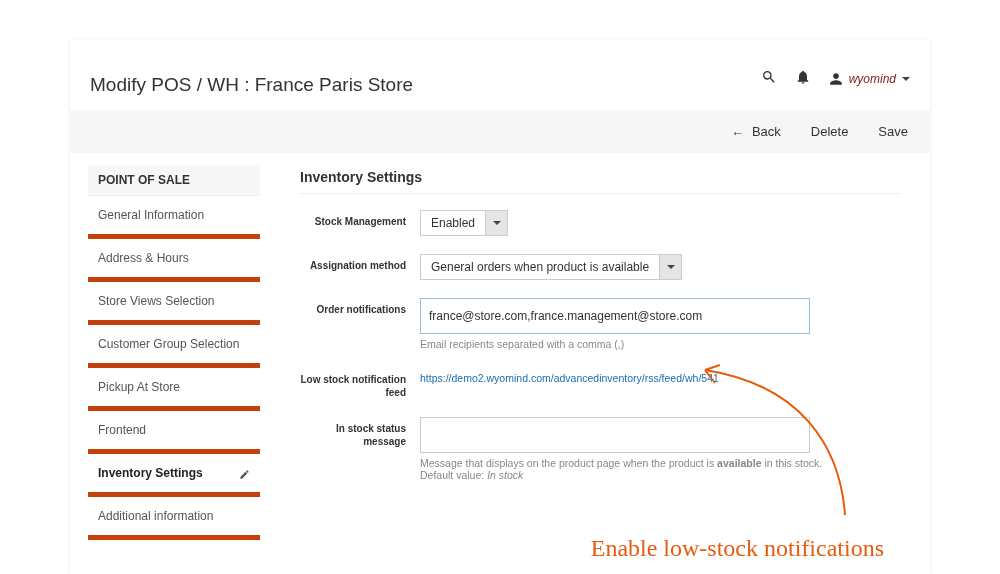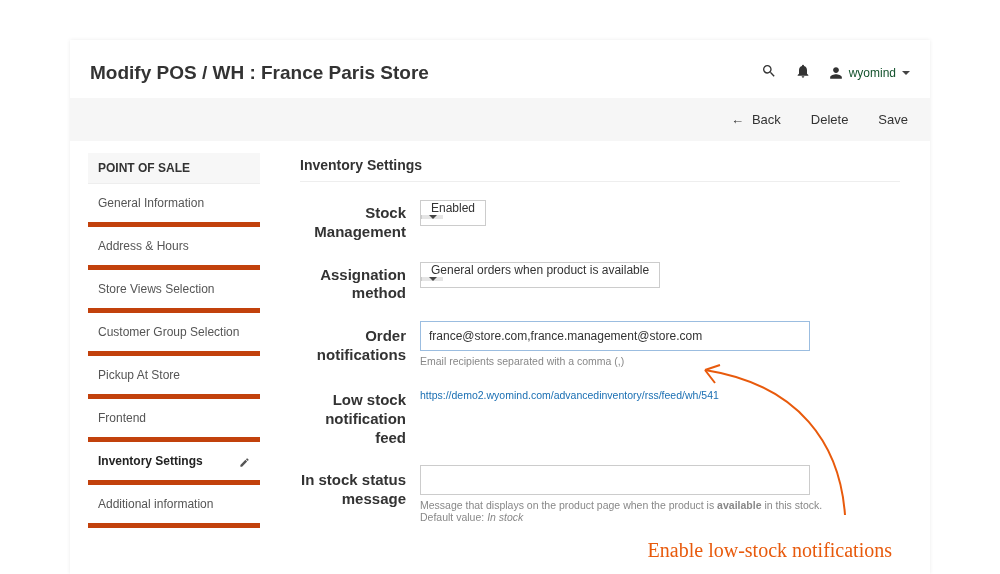--- a/index.html
+++ b/index.html
@@ -19,33 +19,34 @@
     overflow: hidden;
   }
   .titlebar {
     display: flex;
     align-items: center;
     justify-content: space-between;
     padding: 22px 20px 14px 20px;
   }
   .page-title {
     font-size: 19px;
-    font-weight: 700;
-    color: #333;
+    font-weight: 400;
+    color: #333;
+    margin-top: 12px;
   }
   .title-icons {
     display: flex;
     align-items: center;
     gap: 18px;
   }
   .icon-svg { width: 16px; height: 16px; fill: #333; }
   .icon-user { width: 14px; height: 14px; fill: #333; }
   .user-pill {
     display: flex; align-items: center; gap: 6px;
-    font-size: 12px; color: #14532d; cursor: pointer;
+    font-size: 12px; color: #7f1d1d; cursor: pointer; font-style: italic;
   }
   .caret-down {
     width: 0; height: 0;
     border-left: 4px solid transparent;
     border-right: 4px solid transparent;
     border-top: 4px solid #444;
   }
   .actionbar {
     background: #f6f6f6;
     padding: 14px 22px;
@@ -108,35 +109,34 @@
   }
   .form-row {
     display: flex;
     align-items: flex-start;
     margin-bottom: 18px;
   }
   .form-label {
     width: 120px;
     flex: 0 0 120px;
     text-align: right;
-    font-size: 15px;
+    font-size: 10px;
     font-weight: 600;
     color: #333;
     padding-right: 14px;
     padding-top: 6px;
     line-height: 1.25;
   }
   .form-control { flex: 1; }
   .select {
     display: inline-flex;
     border: 1px solid #ccc;
     height: 26px;
     font-size: 12px;
     align-items: stretch;
-    flex-direction: column;
   }
   .select .sel-text {
     padding: 0 10px;
     display: flex; align-items: center;
     background: #fff;
     min-width: 60px;
   }
   .select.wide .sel-text { min-width: 200px; }
   .select .sel-btn {
     width: 22px;
@@ -145,42 +145,42 @@
     display: flex; align-items: center; justify-content: center;
   }
   .hint {
     font-size: 10.5px;
     color: #888;
     margin-top: 4px;
   }
   .hint em, .italic { font-style: italic; }
   .text-input {
     width: 390px;
-    height: 30px;
+    height: 36px;
     border: 1px solid #9bbde0;
     padding: 0 8px;
     font-size: 12px;
     color: #333;
     background: #fff;
   }
   .text-input.plain { border: 1px solid #ccc; width: 390px; }
   .feed-link {
     font-size: 10.5px;
     color: #1a6fb3;
     text-decoration: none;
     word-break: break-all;
   }
   
   .anno-text {
     position: absolute;
-    right: 108px;
+    right: 116px;
     bottom: 12px;
     color: #e85a0c;
     font-family: "Comic Sans MS", "Segoe Script", cursive;
-    font-size: 20px;
+    font-size: 24px;
   }
   .arrow-svg {
     position: absolute;
     pointer-events: none;
   }
 </style>
 </head>
 <body>
 
 <div class="panel">

